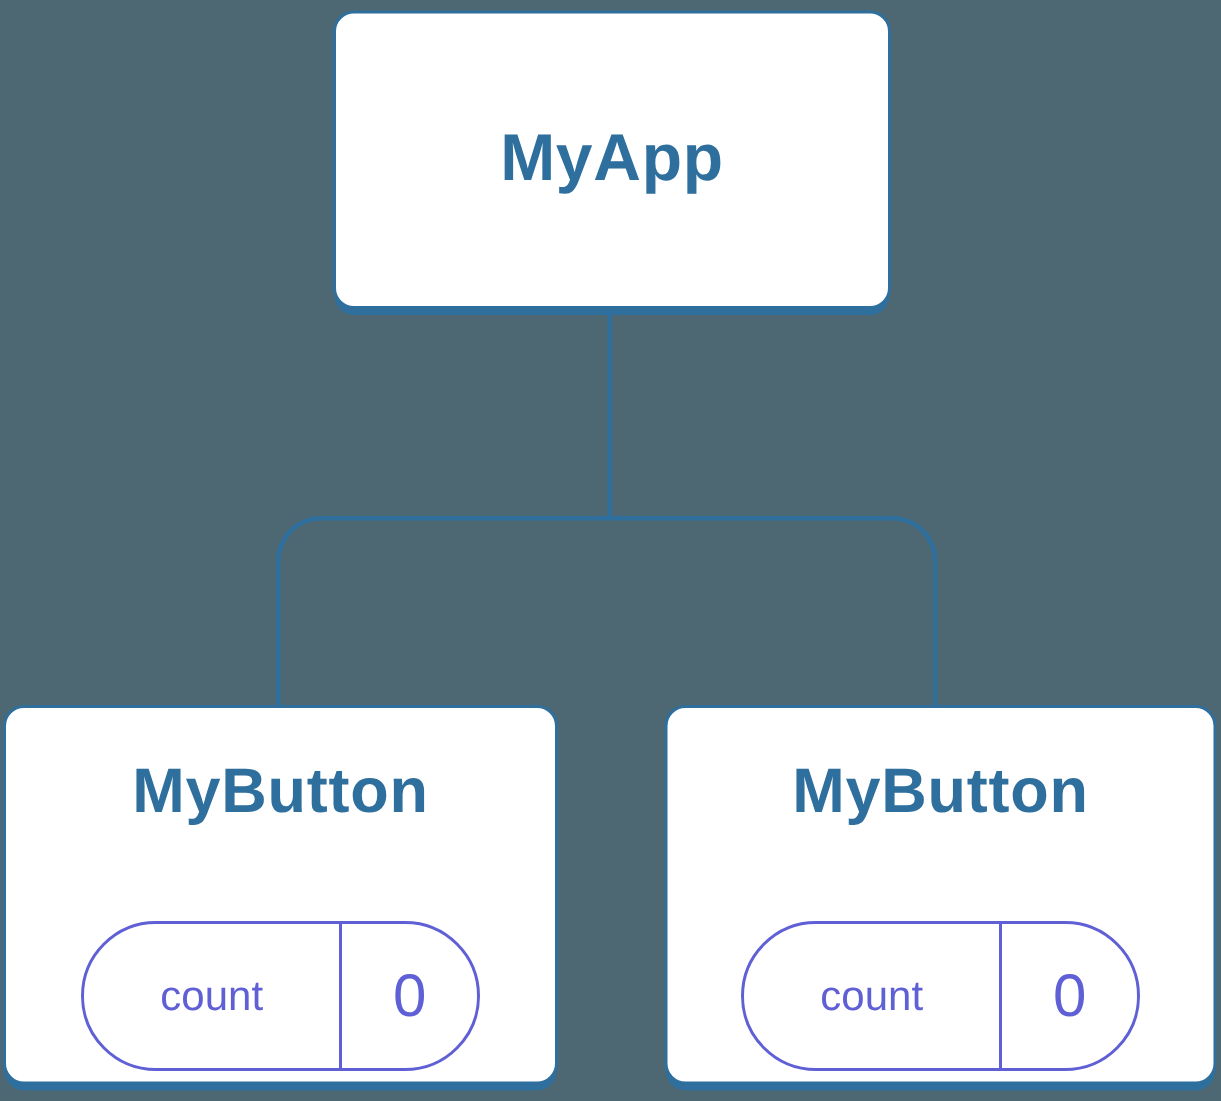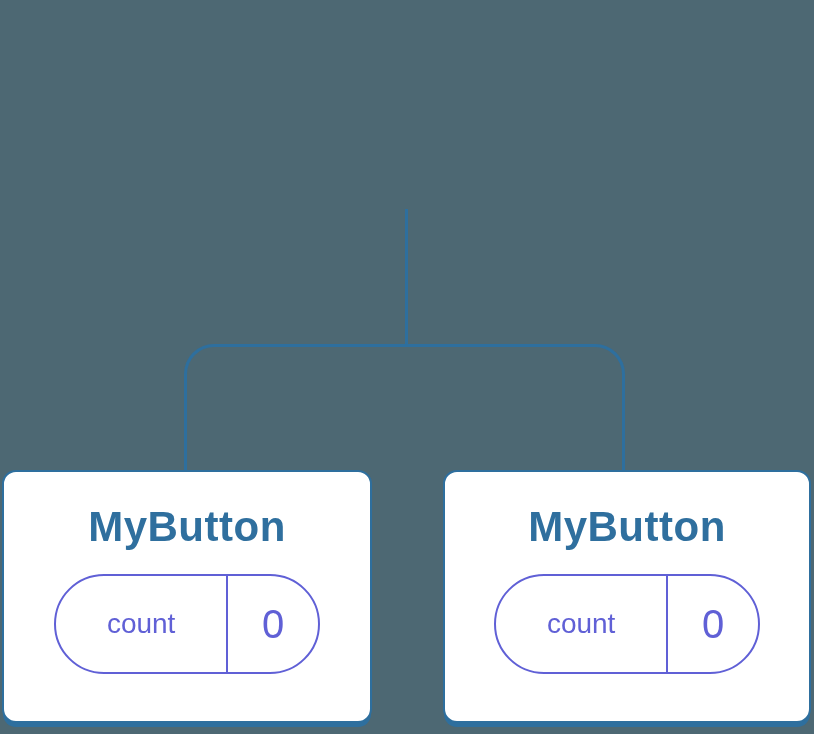--- a/index.html
+++ b/index.html
@@ -25,20 +25,21 @@
     }
     .node-root {
       left: 222px; top: 7px;
       width: 372px; height: 199px;
       justify-content: center;
     }
     .node-child {
       top: 470px; height: 253px;
       justify-content: flex-start;
       padding-top: 32px;
+      gap: 40px;
     }
     .node-child-left  { left: 2px;   width: 370px; }
     .node-child-right { left: 443px; width: 368px; }
 
     .node-label {
       color: #2F6F9E;
       font-size: 44px;
       font-weight: 600;
       letter-spacing: 0.5px;
       line-height: 1.1;
@@ -84,20 +85,23 @@
       display: flex; align-items: center; justify-content: center;
       color: #6060D6;
       font-size: 40px;
     }
   </style>
 </head>
 <body>
 
 <div class="stage">
 
+  <div class="node node-root">
+    <span class="node-label">MyApp</span>
+  </div>
 
   <div class="stem"></div>
   <div class="branch"></div>
 
   <div class="node node-child node-child-left">
     <span class="node-label">MyButton</span>
     <div class="pill">
       <span class="pill-key">count</span>
       <span class="pill-value">0</span>
     </div>

